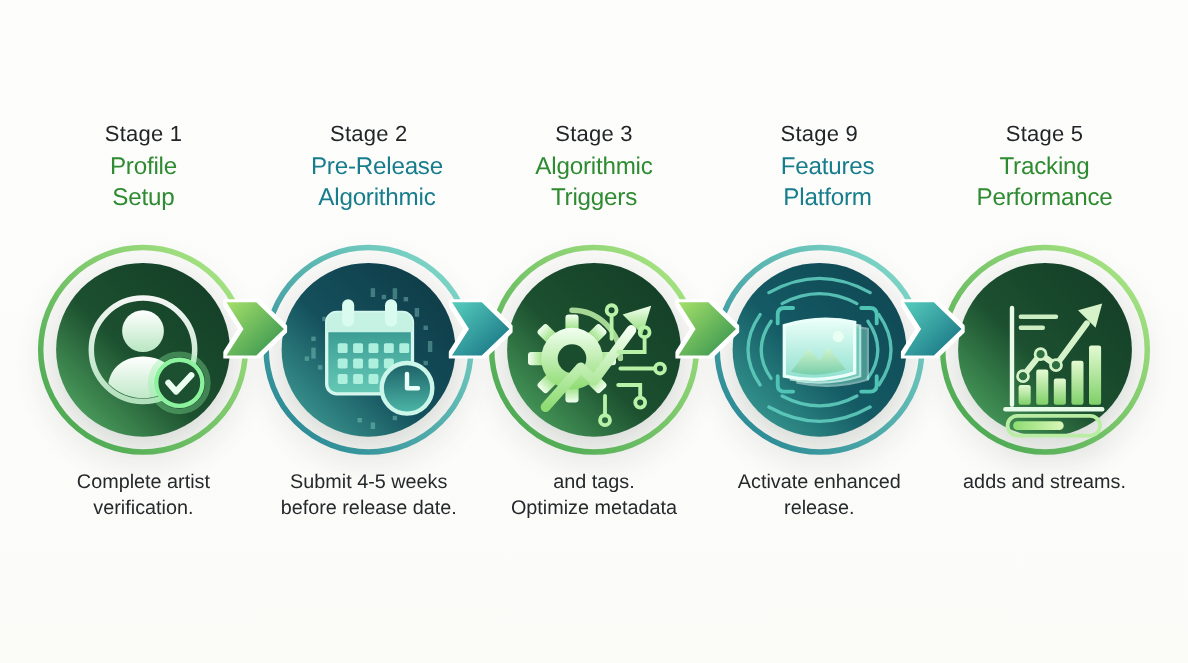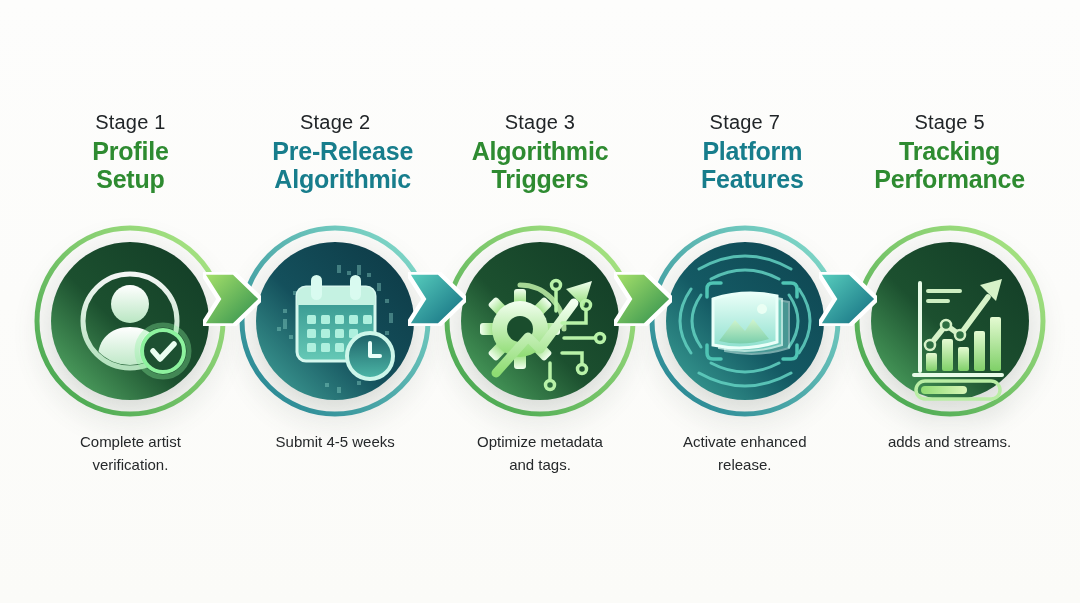--- a/index.html
+++ b/index.html
@@ -8,27 +8,27 @@
     background:#fcfcfa;
     font-family:"Liberation Sans",sans-serif;
   }
   .canvas{position:relative;width:1080px;height:603px;background:linear-gradient(180deg,#fdfdfc 0%,#fbfbf8 100%);}
   .stages{display:flex;padding:0 28px;}
   .stage{
     flex:1;display:flex;flex-direction:column;align-items:center;
     text-align:center;padding-top:111px;min-width:0;
   }
   .stage-label{font-size:20px;font-weight:500;color:#212528;letter-spacing:.2px;}
-  .stage-title{margin-top:3px;font-size:25px;font-weight:700;line-height:28px;letter-spacing:-.2px;}
+  .stage-title{margin-top:3px;font-size:22px;font-weight:400;line-height:28px;letter-spacing:-.2px;}
   .stage-title .t-line{display:block;}
   .green{color:#2e8b31;}
   .teal{color:#177d8c;margin-left:15px;}
   .badge{margin-top:9px;width:196px;height:196px;}
   .badge svg{display:block;filter:drop-shadow(0 12px 10px rgba(50,70,55,.16));}
-  .caption{margin:11px 0 0 0;font-size:15px;line-height:23px;color:#26292b;font-weight:500;}
+  .caption{margin:11px 0 0 0;font-size:18px;line-height:23px;color:#26292b;font-weight:500;}
   .caption span{display:block;}
   .arrow{position:absolute;top:272px;width:58px;height:54px;}
   .arrow svg{display:block;}
 </style>
 </head>
 <body>
 
 <div class="canvas">
   <div class="stages">
 
@@ -144,20 +144,21 @@
               <rect x="98" y="120" width="9" height="9" rx="1.5"></rect>
           </g>
           <g>
             <circle cx="133" cy="133" r="23" fill="url(#p2clock)" stroke="#cdf6ea" stroke-width="4"></circle>
             <path d="M133 133 V120 M133 133 H143" fill="none" stroke="#eafffa" stroke-width="4" stroke-linecap="round"></path>
           </g>
         </svg>
       </div>
       <p class="caption">
         <span>Submit 4-5 weeks</span>
+        <span>before release date.</span>
       </p>
     </section>
 
     <section class="stage">
       <div class="stage-label">Stage 3</div>
       <h2 class="stage-title green">
         <span class="t-line">Algorithmic</span>
         <span class="t-line">Triggers</span>
       </h2>
       <div class="badge">
@@ -206,30 +207,30 @@
             <path d="M122 115 h30"></path>
               <circle cx="158" cy="115" r="4.5"></circle>
             <path d="M120 130 h20 v10"></path>
               <circle cx="140" cy="146" r="4.5"></circle>
             <path d="M108 140 v16"></path>
               <circle cx="108" cy="162" r="4.5"></circle>
           </g>
         </svg>
       </div>
       <p class="caption">
+        <span>and tags.</span>
         <span>Optimize metadata</span>
-        <span>and tags.</span>
-      </p>
-    </section>
-
-    <section class="stage">
-      <div class="stage-label">Stage 7</div>
+      </p>
+    </section>
+
+    <section class="stage">
+      <div class="stage-label">Stage 9</div>
       <h2 class="stage-title teal">
+        <span class="t-line">Features</span>
         <span class="t-line">Platform</span>
-        <span class="t-line">Features</span>
       </h2>
       <div class="badge">
         <svg width="196" height="196" viewBox="0 0 196 196">
           <defs>
             <linearGradient id="p4ring" x1="0" y1="1" x2="1" y2="0">
               <stop offset="0" stop-color="#1f7f8e"></stop>
                 <stop offset="1" stop-color="#8ae0cd"></stop>
             </linearGradient>
             <linearGradient id="p4inner" x1="1" y1="0" x2="0" y2="1">
               <stop offset="0" stop-color="#0e4450"></stop>

